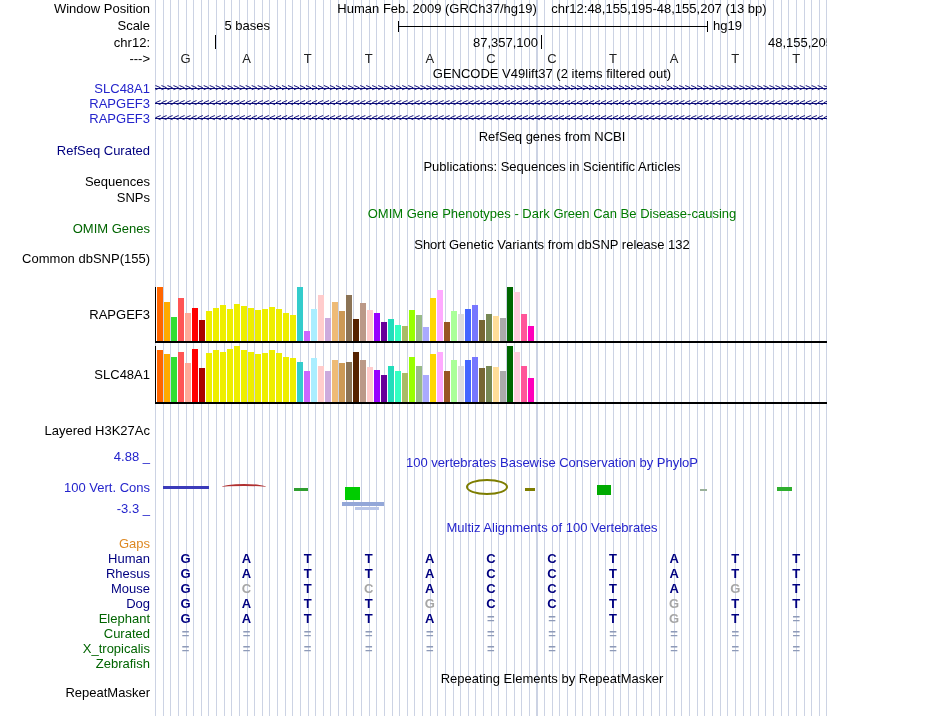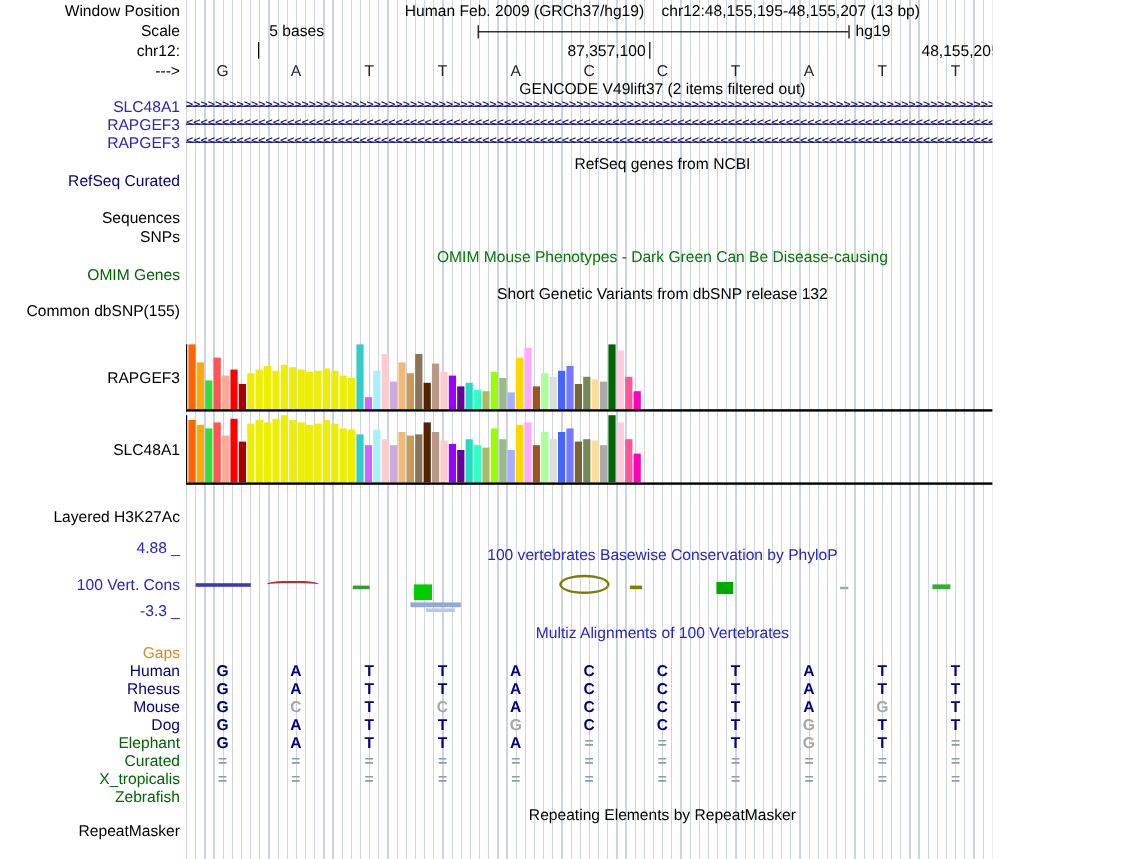--- a/index.html
+++ b/index.html
@@ -90,24 +90,25 @@
     </div>
   <div class="llabel blue" style="top:111px">RAPGEF3</div>
   <div class="generow" style="top:111px">
       <div class="gline"></div>
       <div class="chev">&lt;&lt;&lt;&lt;&lt;&lt;&lt;&lt;&lt;&lt;&lt;&lt;&lt;&lt;&lt;&lt;&lt;&lt;&lt;&lt;&lt;&lt;&lt;&lt;&lt;&lt;&lt;&lt;&lt;&lt;&lt;&lt;&lt;&lt;&lt;&lt;&lt;&lt;&lt;&lt;&lt;&lt;&lt;&lt;&lt;&lt;&lt;&lt;&lt;&lt;&lt;&lt;&lt;&lt;&lt;&lt;&lt;&lt;&lt;&lt;&lt;&lt;&lt;&lt;&lt;&lt;&lt;&lt;&lt;&lt;&lt;&lt;&lt;&lt;&lt;&lt;&lt;&lt;&lt;&lt;&lt;&lt;&lt;&lt;&lt;&lt;&lt;&lt;&lt;&lt;&lt;&lt;&lt;&lt;&lt;&lt;&lt;&lt;&lt;&lt;&lt;&lt;&lt;&lt;&lt;&lt;&lt;&lt;&lt;&lt;&lt;&lt;&lt;&lt;&lt;&lt;&lt;&lt;&lt;&lt;&lt;&lt;&lt;&lt;&lt;&lt;&lt;&lt;&lt;&lt;&lt;&lt;&lt;&lt;&lt;&lt;&lt;&lt;&lt;&lt;</div>
     </div>
 
   <div class="title" style="top:129px">RefSeq genes from NCBI</div>
   <div class="llabel navy" style="top:143px">RefSeq Curated</div>
 
+  <div class="title" style="top:159px">Publications: Sequences in Scientific Articles</div>
   <div class="llabel" style="top:174px">Sequences</div>
   <div class="llabel" style="top:190px">SNPs</div>
 
-  <div class="title green" style="top:206px">OMIM Mouse Phenotypes - Dark Green Can Be Disease-causing</div>
+  <div class="title green" style="top:206px">OMIM Gene Phenotypes - Dark Green Can Be Disease-causing</div>
   <div class="llabel dgreen" style="top:221px">OMIM Genes</div>
 
   <div class="title" style="top:237px">Short Genetic Variants from dbSNP release 132</div>
   <div class="llabel" style="top:251px">Common dbSNP(155)</div>
 
   <div class="llabel" style="top:307px">RAPGEF3</div>
   <div class="gtex-chart" id="gtex0" style="top:287px;height:54px">
       <div class="bar" style="left: 1px; height: 54px; background: rgb(255, 102, 0);"></div>
       <div class="bar" style="left: 8px; height: 39px; background: rgb(255, 170, 0);"></div>
       <div class="bar" style="left: 15px; height: 24px; background: rgb(51, 221, 51);"></div>

